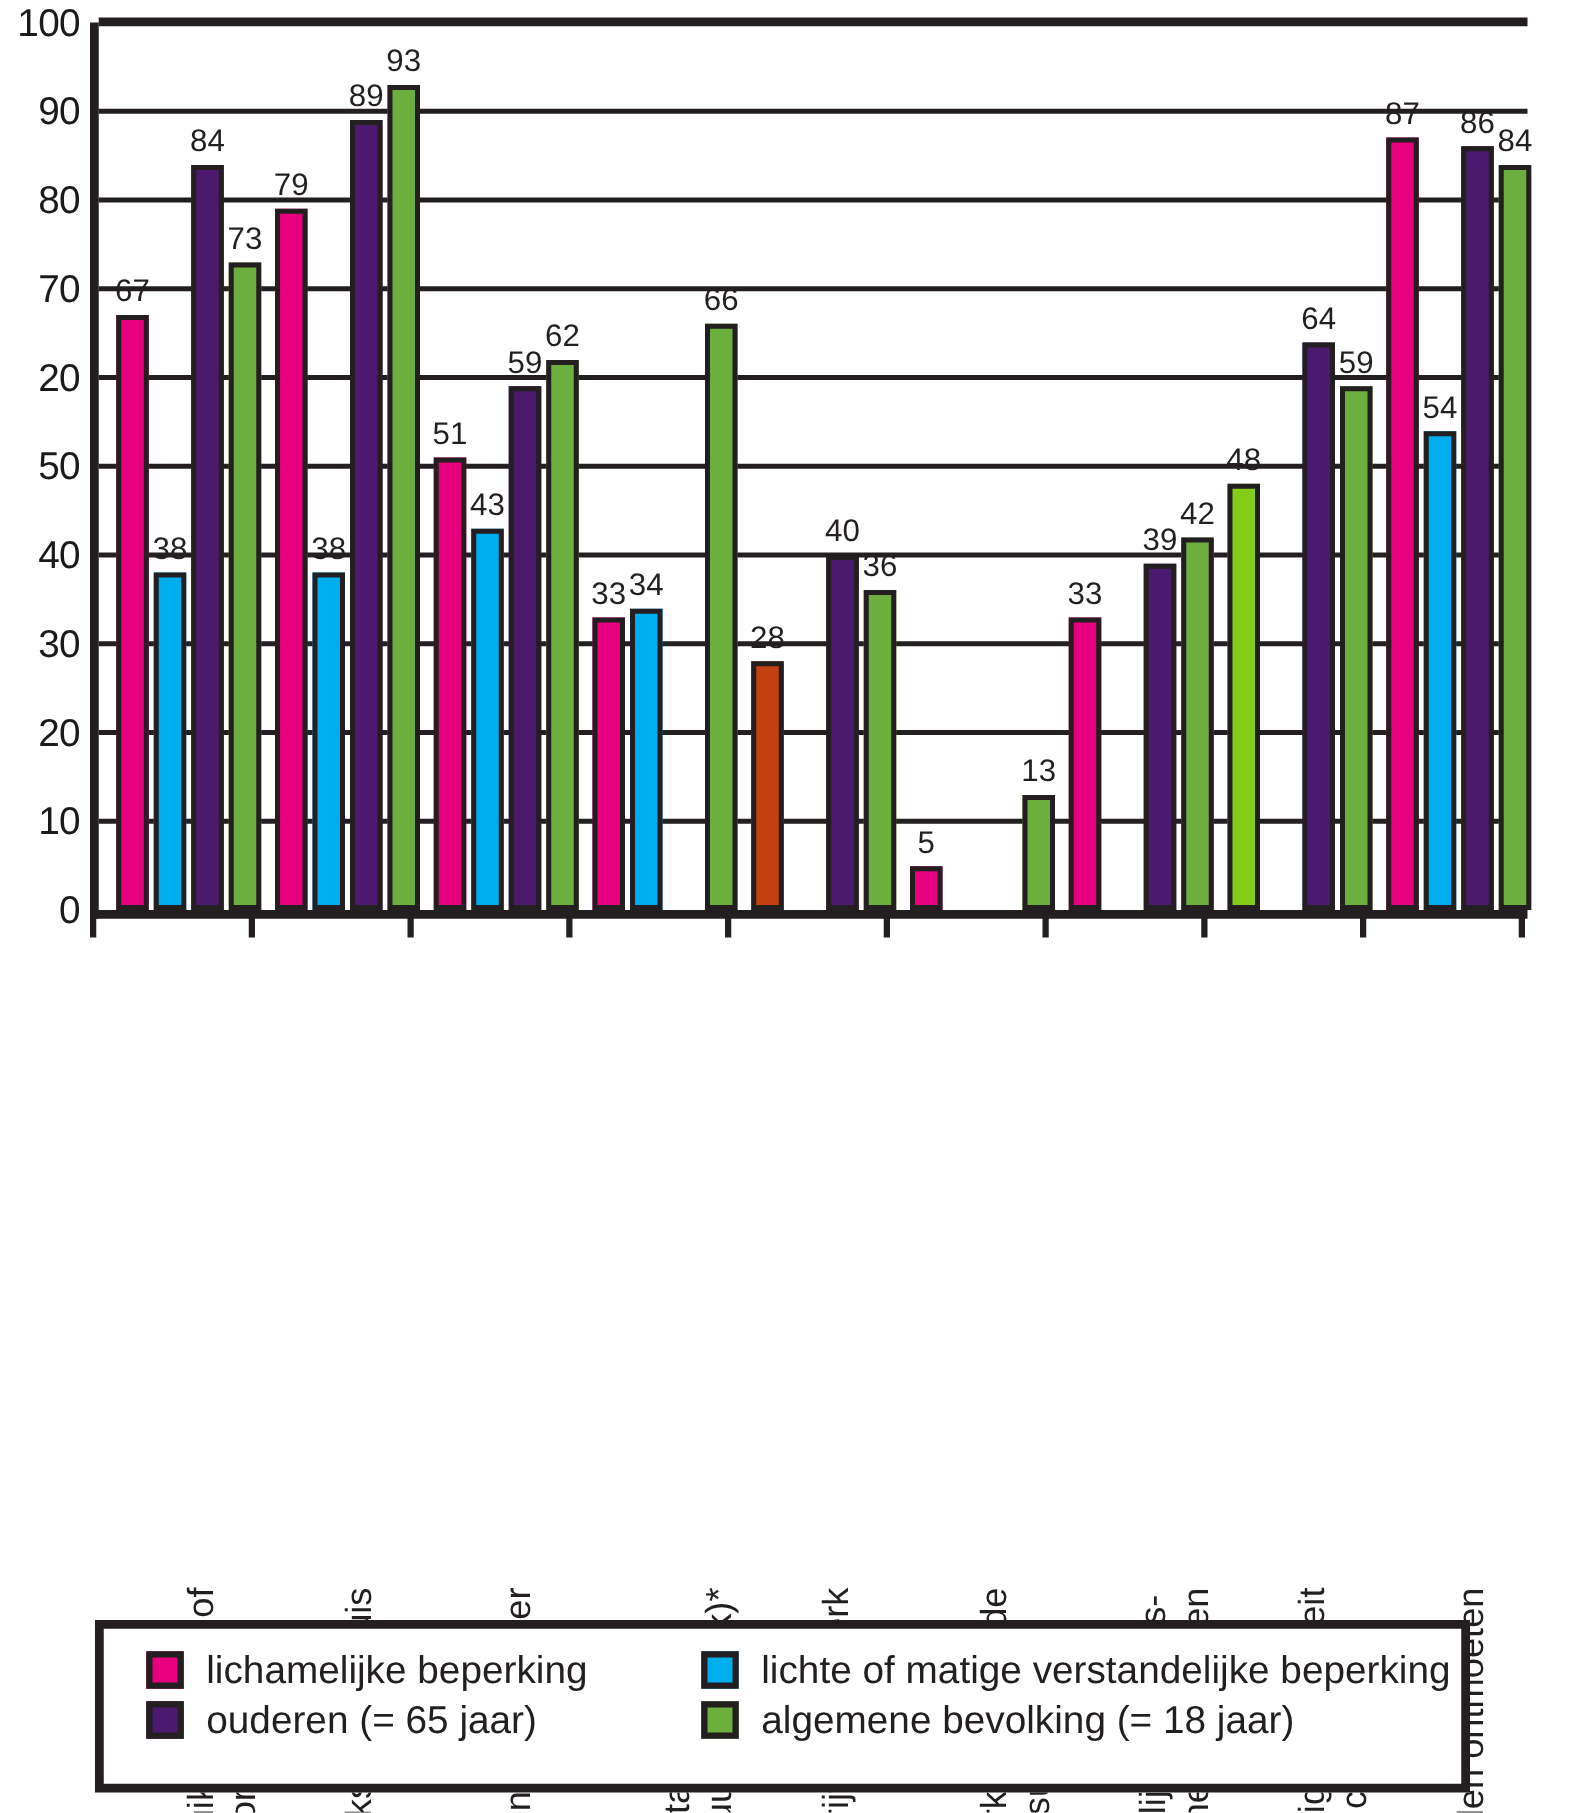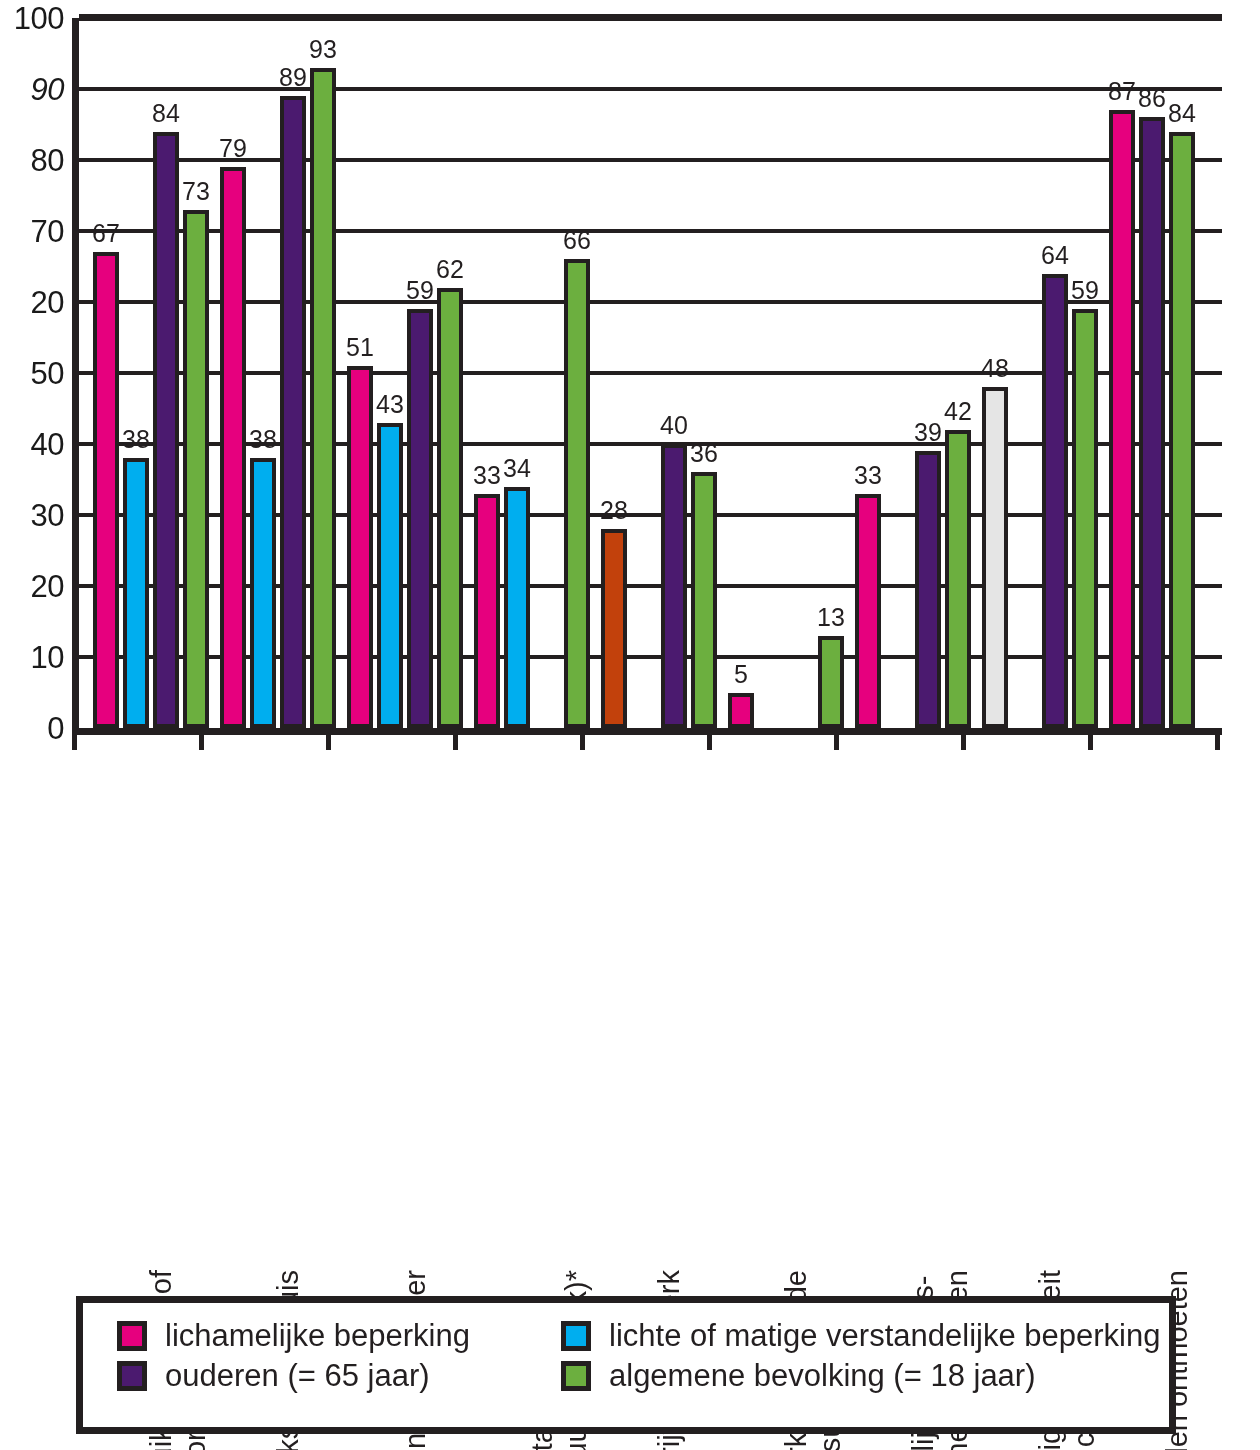--- a/index.html
+++ b/index.html
@@ -124,21 +124,21 @@
     <div class="axis-labels" id="y-axis-labels">
         <div class="ytick-label" style="top: 728px;">0</div>
         <div class="ytick-label" style="top: 657px;">10</div>
         <div class="ytick-label" style="top: 586px;">20</div>
         <div class="ytick-label" style="top: 515px;">30</div>
         <div class="ytick-label" style="top: 444px;">40</div>
         <div class="ytick-label" style="top: 373px;">50</div>
         <div class="ytick-label" style="top: 302px;">20</div>
         <div class="ytick-label" style="top: 231px;">70</div>
         <div class="ytick-label" style="top: 160px;">80</div>
-        <div class="ytick-label" style="top: 89px; font-style: italic;">90</div>
+        <div class="ytick-label" style="top: 89px;">90</div>
         <div class="ytick-label" style="top: 18px;">100</div>
       </div>
     <div class="plot-area" id="plot-area">
       <div id="gridlines">
           <div class="gridline" style="bottom: 69px;"></div>
           <div class="gridline" style="bottom: 140px;"></div>
           <div class="gridline" style="bottom: 211px;"></div>
           <div class="gridline" style="bottom: 282px;"></div>
           <div class="gridline" style="bottom: 353px;"></div>
           <div class="gridline" style="bottom: 424px;"></div>
@@ -287,21 +287,21 @@
               </div>
             </div>
             <div class="bar-slot" style="width: 26px; margin-right: 0px;">
               <div class="bar" style="height: 298.2px; background: rgb(108, 175, 63);">
                 <span class="val">42</span>
               </div>
             </div>
           </div>
           <div class="group" style="left: 889px; width: 127px; padding-left: 14px;">
             <div class="bar-slot" style="width: 26px; margin-right: 4px;">
-              <div class="bar" style="height: 340.8px; background: #e5e5e5; margin-top: 36px;">
+              <div class="bar" style="height: 340.8px; background: #84cc16; margin-top: 36px;">
                 <span class="val">48</span>
               </div>
             </div>
             <div class="bar-slot" style="width: 26px; margin-right: 4px;">
               <div class="bar empty" style="height: 0px;"></div>
             </div>
             <div class="bar-slot" style="width: 26px; margin-right: 4px;">
               <div class="bar" style="height: 454.4px; background: rgb(75, 26, 111);">
                 <span class="val">64</span>
               </div>
@@ -309,20 +309,25 @@
             <div class="bar-slot" style="width: 26px; margin-right: 0px;">
               <div class="bar" style="height: 418.9px; background: rgb(108, 175, 63);">
                 <span class="val">59</span>
               </div>
             </div>
           </div>
           <div class="group" style="left: 1016px; width: 127px; padding-left: 14px;">
             <div class="bar-slot" style="width: 26px; margin-right: 4px;">
               <div class="bar" style="height: 617.7px; background: rgb(230, 0, 126);">
                 <span class="val">87</span>
+              </div>
+            </div>
+            <div class="bar-slot" style="width: 26px; margin-right: 4px;">
+              <div class="bar" style="height: 383.4px; background: rgb(0, 174, 239);">
+                <span class="val">54</span>
               </div>
             </div>
             <div class="bar-slot" style="width: 26px; margin-right: 4px;">
               <div class="bar" style="height: 610.6px; background: rgb(75, 26, 111);">
                 <span class="val">86</span>
               </div>
             </div>
             <div class="bar-slot" style="width: 26px; margin-right: 0px;">
               <div class="bar" style="height: 596.4px; background: rgb(108, 175, 63);">
                 <span class="val">84</span>

